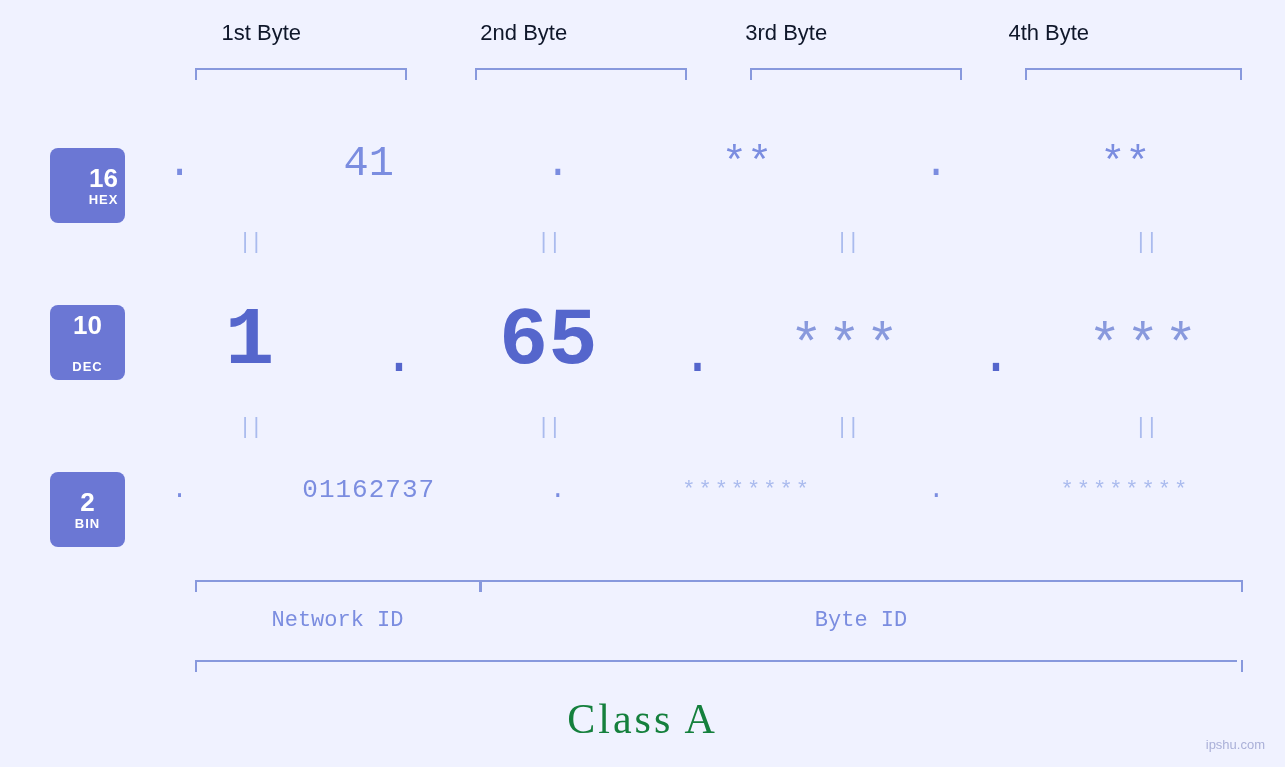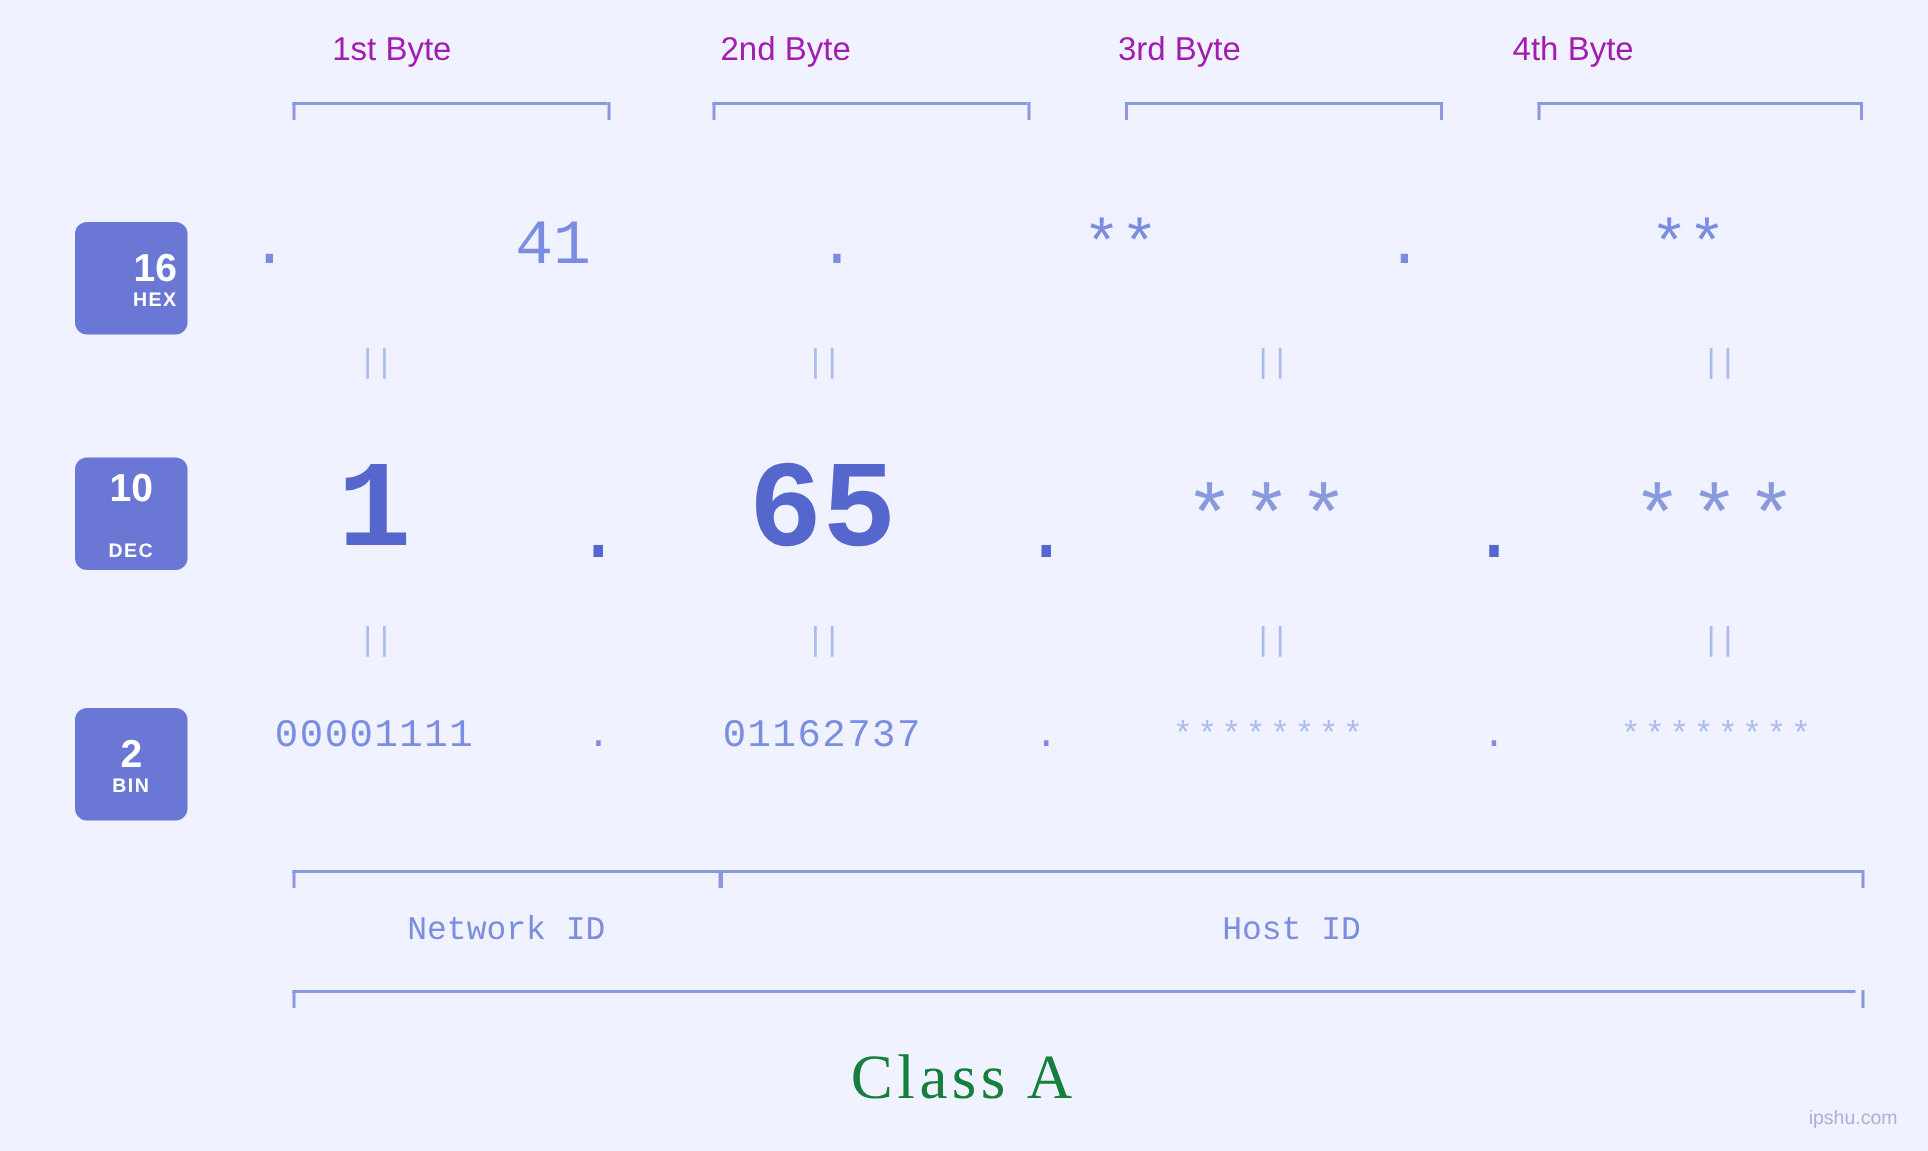--- a/index.html
+++ b/index.html
@@ -48,21 +48,21 @@
     .header-row {
       display: flex;
       width: 1050px;
       margin-left: 130px;
       justify-content: space-around;
       position: absolute;
       top: 20px;
     }
 
     .byte-label {
-      color: #a21caf;
+      color: #0f172a;
       font-size: 22px;
       font-family: Arial, sans-serif;
       text-align: center;
       width: 220px;
     }
 
     
     .bracket-line {
       position: absolute;
       top: 68px;
@@ -372,40 +372,39 @@
   <div class="equals-sign">||</div>
   <div class="equals-spacer"></div>
   <div class="equals-sign">||</div>
   <div class="equals-spacer"></div>
   <div class="equals-sign">||</div>
   <div class="equals-spacer"></div>
   <div class="equals-sign">||</div>
 </div>
 
 <div class="bin-row">
-  <div class="cell cell-bin">00001111</div>
   <div class="dot-bin">.</div>
   <div class="cell cell-bin">01162737</div>
   <div class="dot-bin">.</div>
   <div class="cell cell-bin-star">********</div>
   <div class="dot-bin">.</div>
   <div class="cell cell-bin-star">********</div>
 </div>
 
 <div class="bottom-bracket-line bb-network"></div>
 <div class="bottom-bracket-line bb-host"></div>
 
 <div class="vbracket-bot vbb-nl"></div>
 <div class="vbracket-bot vbb-nr"></div>
 <div class="vbracket-bot vbb-hl"></div>
 <div class="vbracket-bot vbb-hr"></div>
 
 <div class="network-label">Network ID</div>
 
-<div class="host-label">Host ID</div>
+<div class="host-label">Byte ID</div>
 
 <div class="outer-bracket"></div>
 
 <div class="vbracket-bot vbb-ol"></div>
 <div class="vbracket-bot vbb-or"></div>
 
 <div class="class-label">Class A</div>
 
 <div class="watermark">ipshu.com</div>
 

